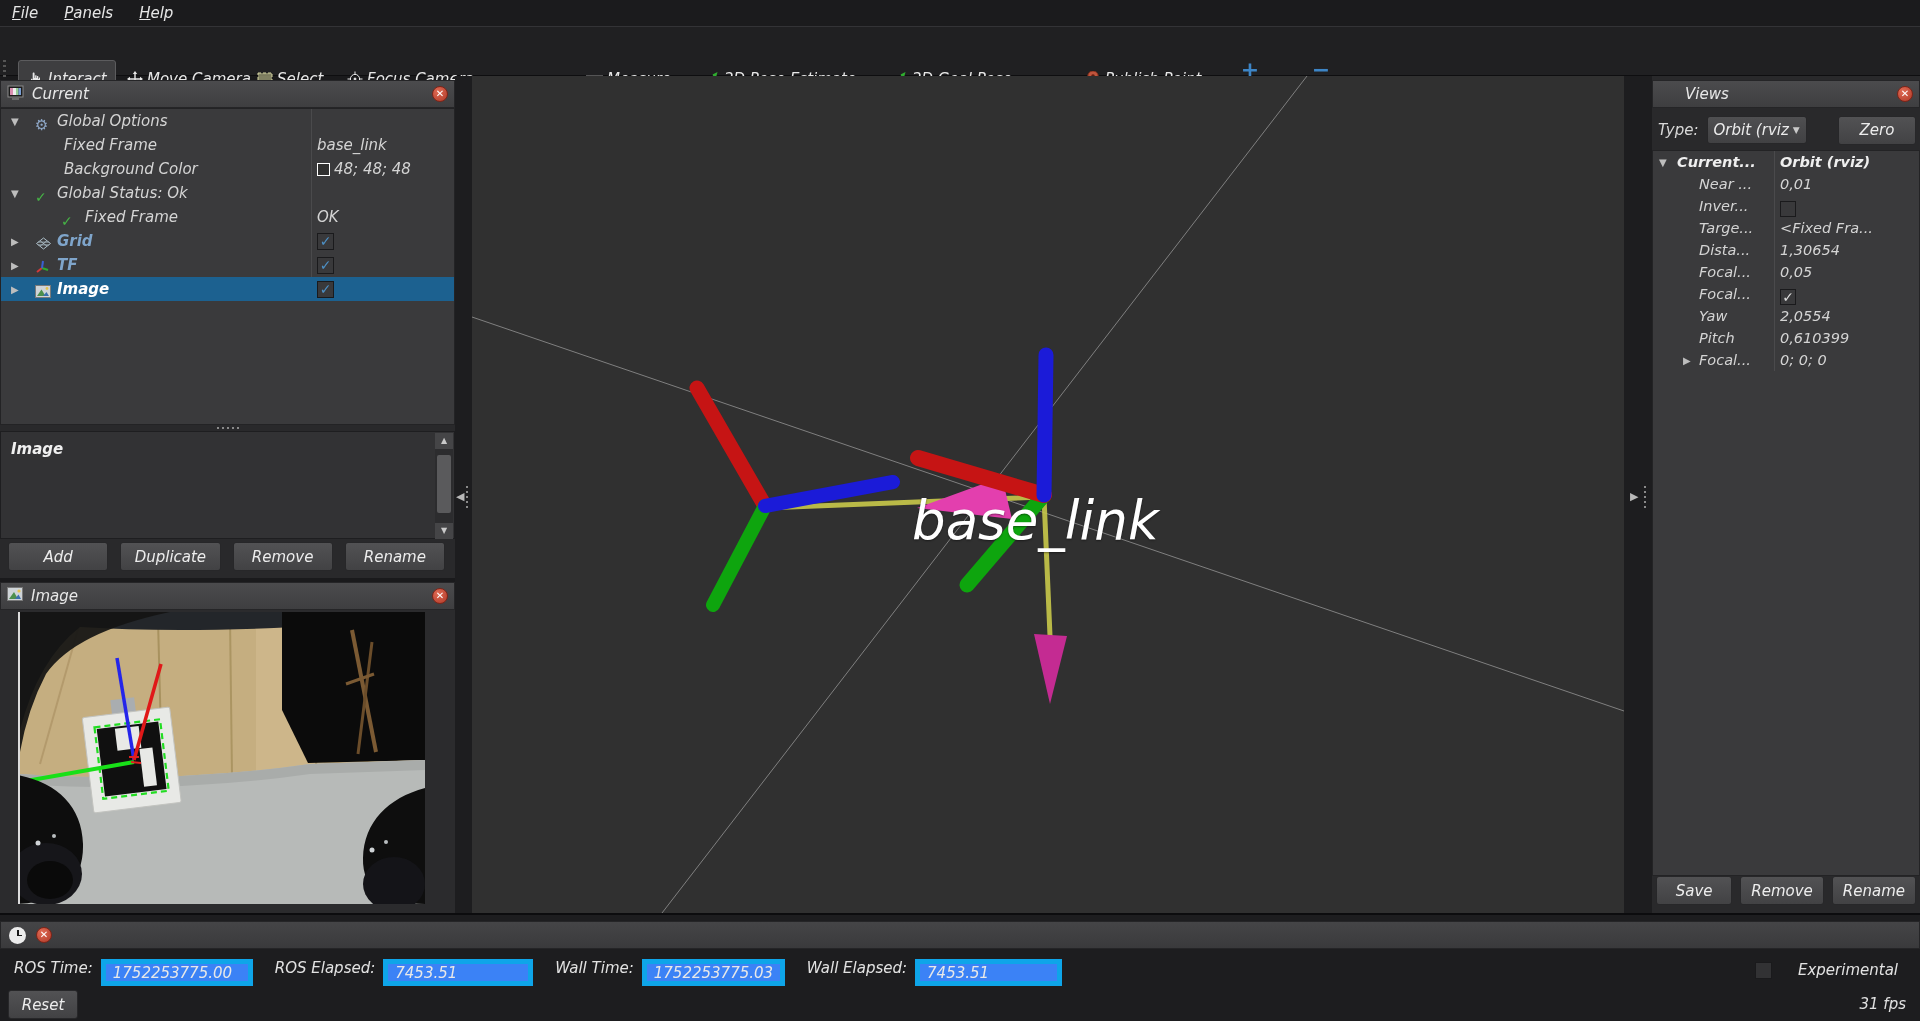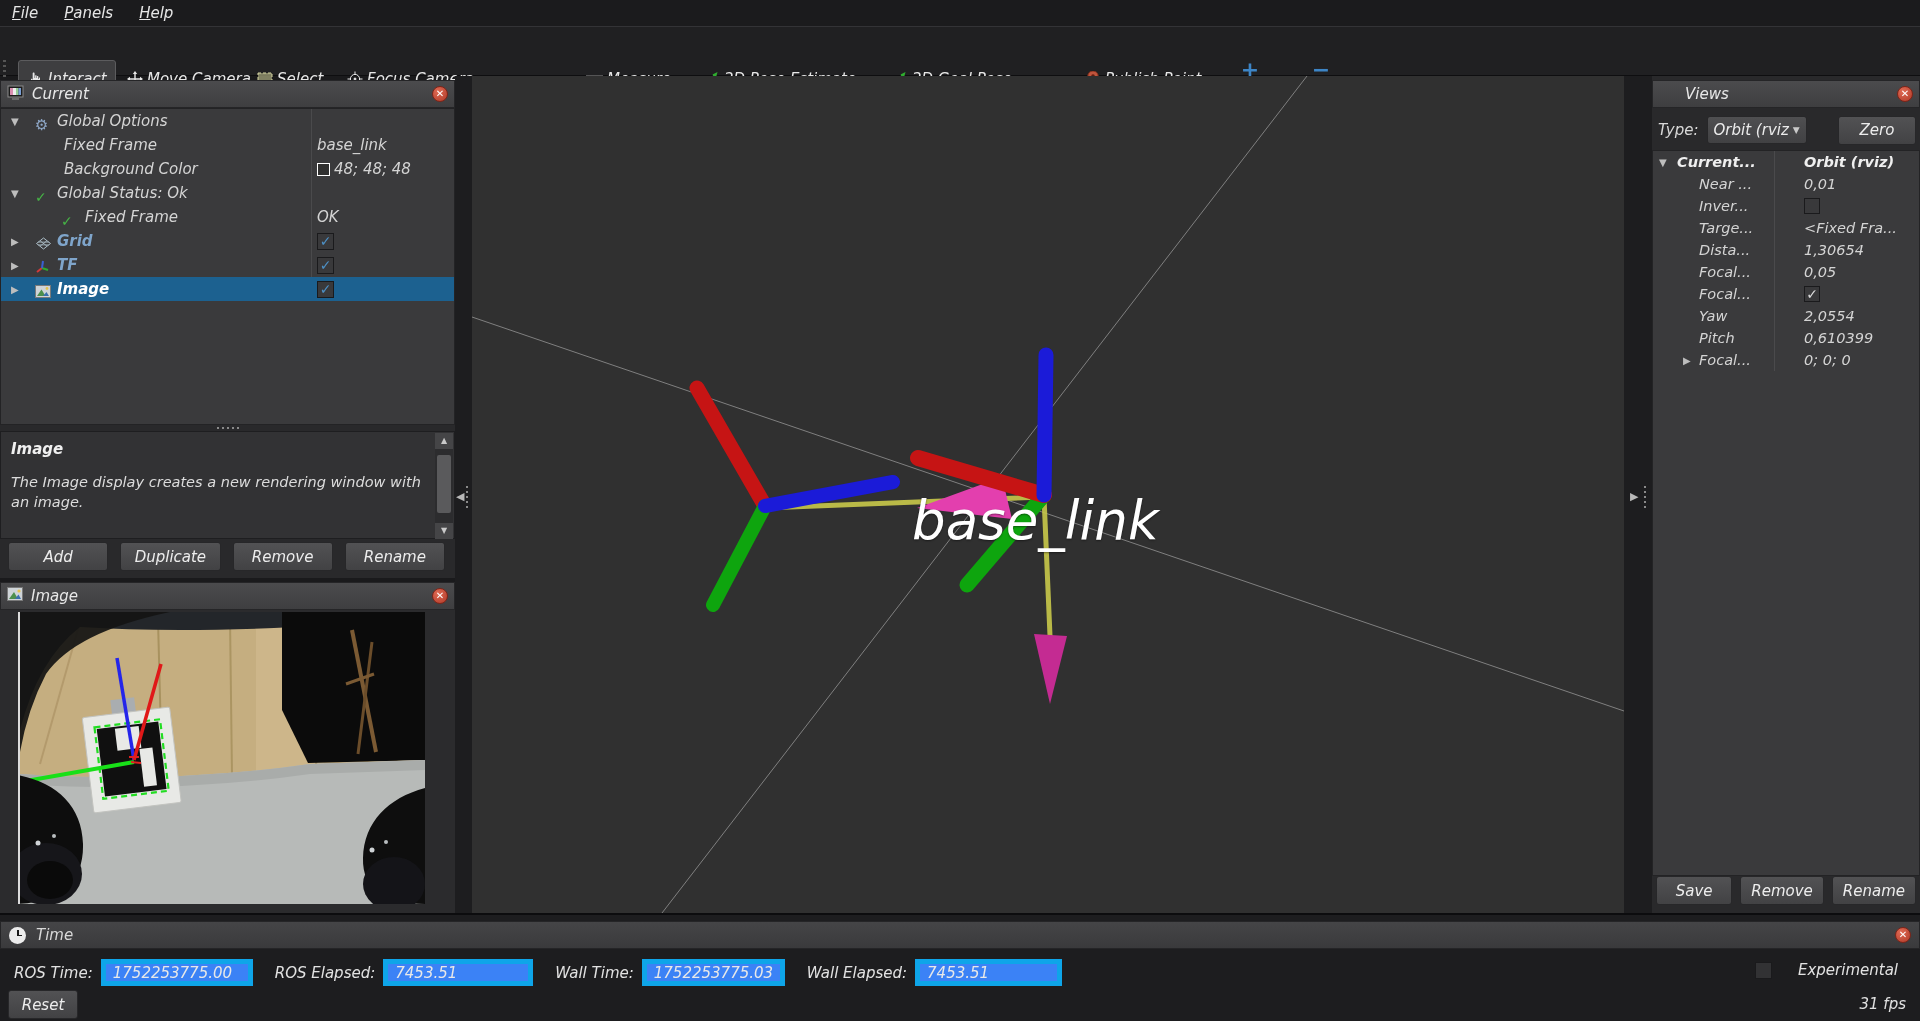--- a/index.html
+++ b/index.html
@@ -93,31 +93,31 @@
   #views-type-row { position:absolute; left:0; top:37px; width:268px; height:34px; display:flex; align-items:center; gap:8px; padding:0 4px 0 6px; }
   #type-dropdown { width:100px; height:28px; background:linear-gradient(#4f4f51,#414143); border:1px solid #272729; border-radius:3px;
     display:flex; align-items:center; padding:0 6px; gap:4px; color:#ececec; overflow:hidden; white-space:nowrap; }
   #type-dropdown .chev { margin-left:auto; font-size:9px; color:#c9c9c9; }
   #zero-btn { margin-left:auto; width:78px; }
   #views-tree { position:absolute; left:0; top:74px; width:268px; height:726px; background:#3a3a3c; border:1px solid #232325; }
   .vrow { position:relative; height:22px; line-height:22px; color:#d4d4d4; font-size:14.5px; }
   .vrow .sep { position:absolute; left:121px; top:0; width:1px; height:22px; background:#4a4a4c; }
   .vrow .expander { position:absolute; left:6px; top:1px; font-size:10px; color:#bdbdbd; }
   .vrow .rlabel { position:absolute; white-space:nowrap; }
-  .vrow .rvalue { position:absolute; left:127px; white-space:nowrap; display:flex; align-items:center; height:22px;margin-left:24px; }
+  .vrow .rvalue { position:absolute; left:127px; white-space:nowrap; display:flex; align-items:flex-end; height:22px; }
   .vrow.bold .rlabel, .vrow.bold .rvalue { font-weight:bold; color:#efefef; }
   .vrow .cbx { width:16px; height:16px; color:#dcdcdc; }
   #views-buttons { position:absolute; left:0; top:800px; width:268px; display:flex; gap:8px; padding:0 4px; }
   #views-buttons .btn { flex:1; }
 
   
   #timebar { left:0; top:913px; width:1920px; height:108px; background:#1d1d1f; border-top:2px solid #0c0c0e; }
   #time-header { position:absolute; left:0; top:6px; width:1920px; height:28px; background:linear-gradient(#454547,#3a3a3c);
     display:flex; align-items:center; gap:10px; padding:0 8px; border:1px solid #252527; }
-  #time-fields { position:absolute; left:14px; top:44px; height:27px; display:flex; align-items:center; }
+  #time-fields { position:absolute; left:14px; top:44px; height:27px; display:flex; }
   .tf-label { color:#e2e2e2; margin-right:8px; white-space:nowrap; }
   .tf-field { height:27px; background:#3b82f6; border:5px solid #0ea5e9; color:#e8e8e8; padding:0 7px;
     display:flex; align-items:center; margin-right:22px; }
   #experimental { position:absolute; right:22px; top:46px; display:flex; align-items:center; gap:26px; color:#e2e2e2; }
   #experimental .cbx { background:#323234; border-color:#1a1a1c; }
   #reset-btn { position:absolute; left:8px; top:75px; width:70px; }
   #fps { position:absolute; right:14px; top:80px; color:#e0e0e0;margin-left:16px; }
 
   .clock { width:17px; height:17px; border-radius:50%; background:#ececec; position:relative; }
   .clock:before { content:""; position:absolute; left:8px; top:3px; width:1.8px; height:6px; background:#1a1a1a; }
@@ -311,21 +311,20 @@
         <span class="rvalue">
           <span class="cbx">✓</span>
         </span>
       </div>
     </div>
   <div id="tree-splitter">
       <div class="hdots"></div>
     </div>
   <div id="display-desc">
     <div class="dtitle">Image</div>
-    <div class="dtext">The Image display creates a new rendering window with an image.</div>
     <div id="desc-scrollbar">
       <div class="sb-btn">▲</div>
       <div class="sb-thumb"></div>
       <div class="sb-btn down">▼</div>
     </div>
   </div>
   <div id="display-buttons">
       <div class="btn">Add</div>
       <div class="btn">Duplicate</div>
       <div class="btn">Remove</div>
@@ -507,21 +506,20 @@
   <div id="views-buttons">
       <div class="btn">Save</div>
       <div class="btn">Remove</div>
       <div class="btn">Rename</div>
     </div>
 </div>
 
 <div id="timebar" class="abs">
   <div id="time-header">
     <span class="clock"></span>
-    <span class="panel-title">Time</span>
     <span class="close-btn">✕</span>
   </div>
   <div id="time-fields">
       <span class="tf-label">ROS Time:</span>
       <div class="tf-field" style="width: 152px;">1752253775.00</div>
       <span class="tf-label">ROS Elapsed:</span>
       <div class="tf-field" style="width: 150px;">7453.51</div>
       <span class="tf-label">Wall Time:</span>
       <div class="tf-field" style="width: 143px;">1752253775.03</div>
       <span class="tf-label">Wall Elapsed:</span>

